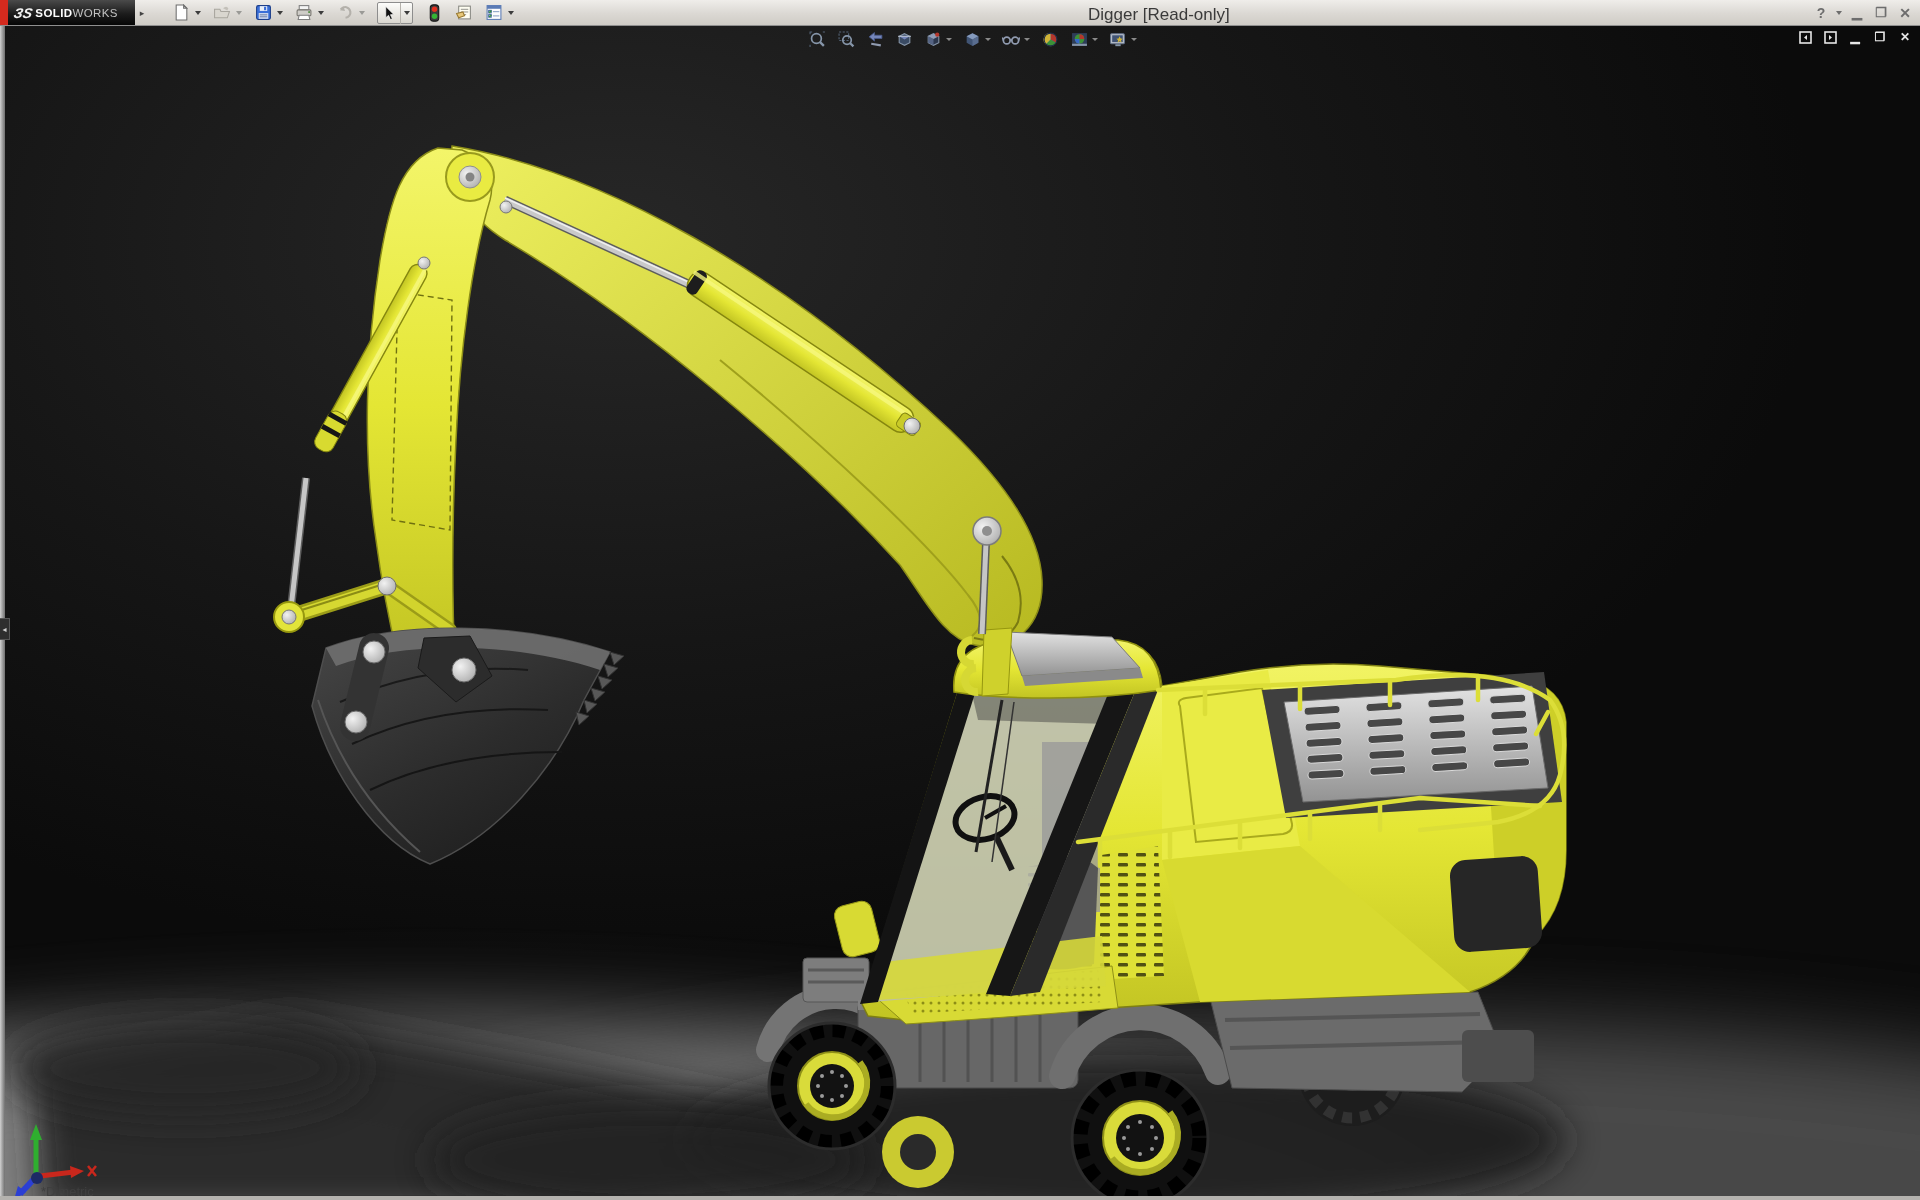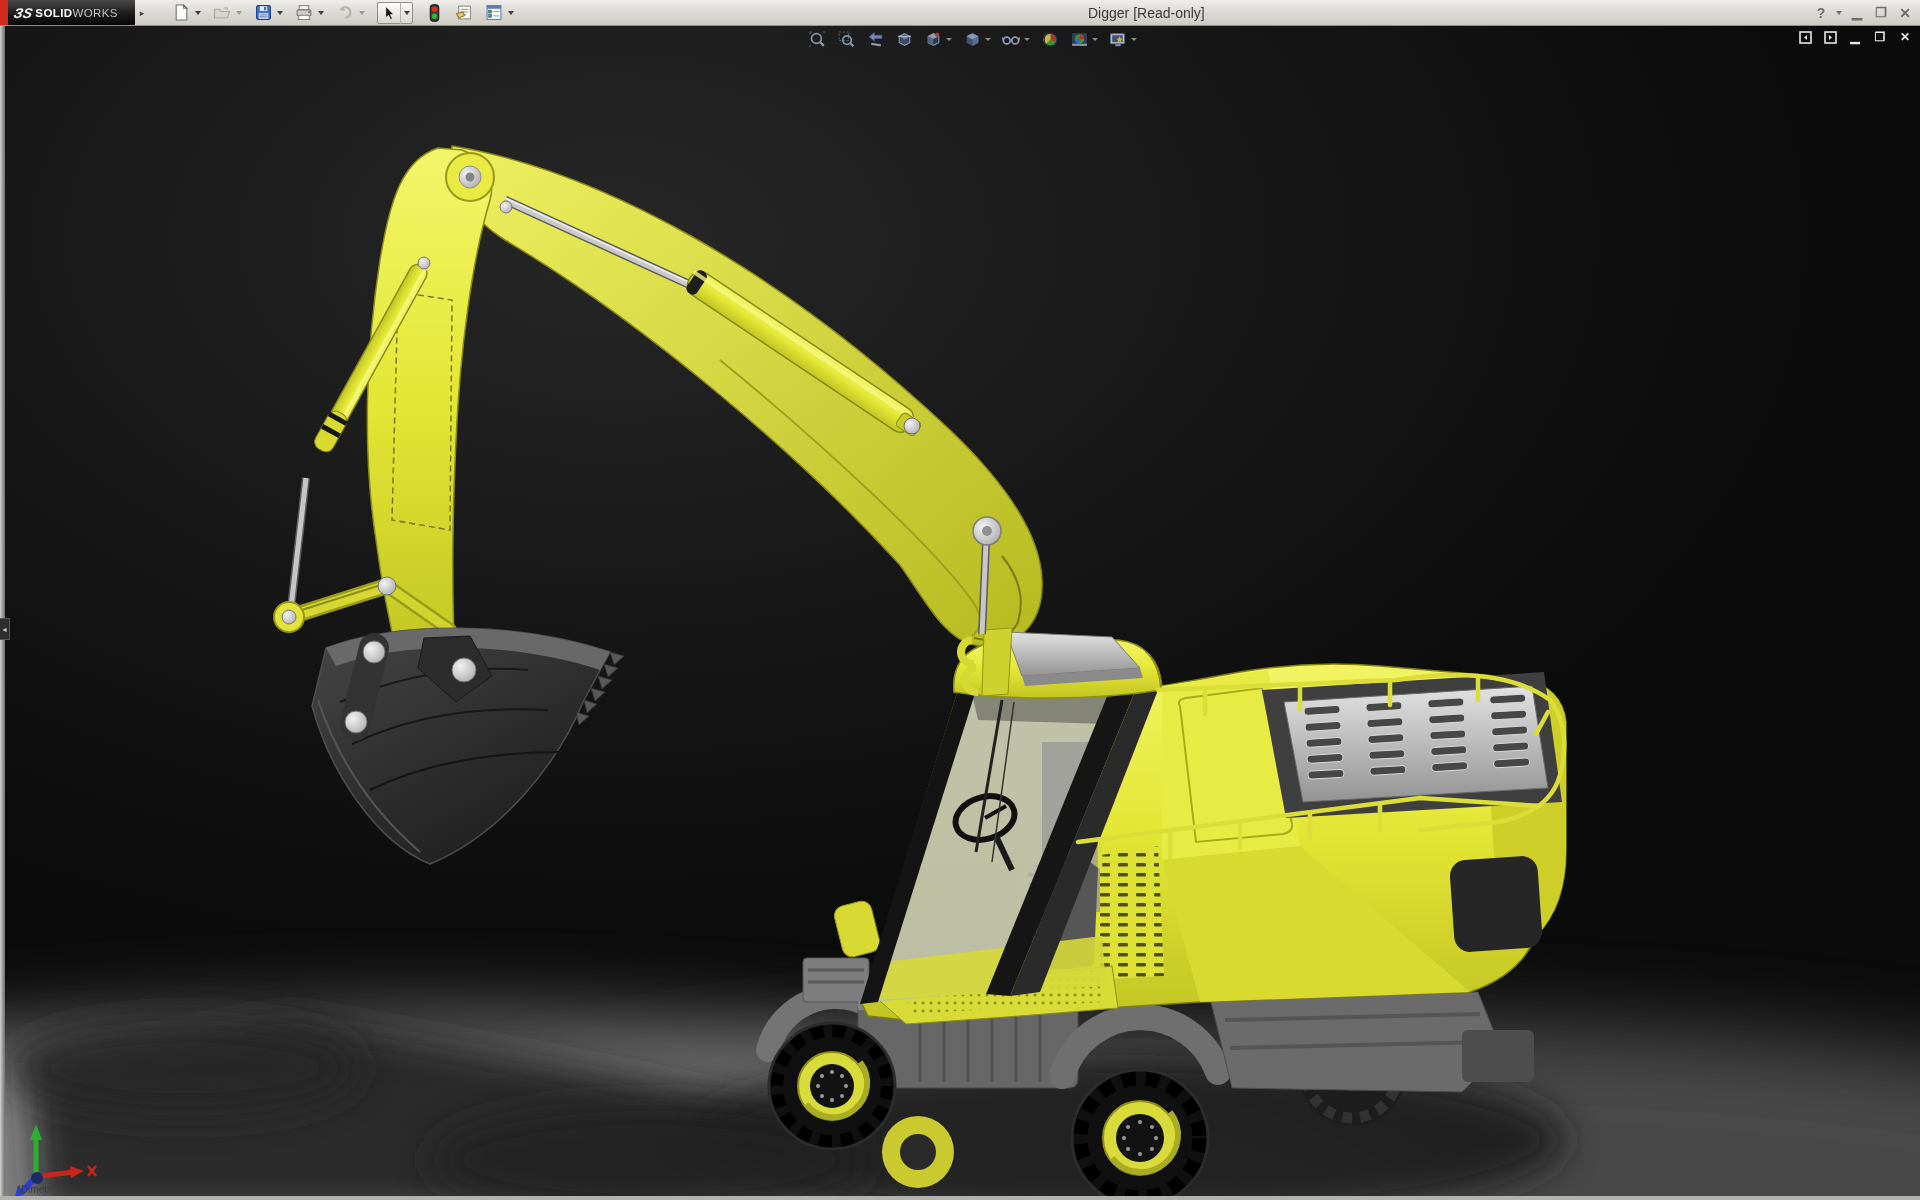--- a/index.html
+++ b/index.html
@@ -22,21 +22,21 @@
   .tbrow{position:absolute;left:170px;top:2px;height:21px;display:flex;align-items:center;}
   .tbbtn{width:22px;height:21px;display:flex;align-items:center;justify-content:center;cursor:pointer;}
   .tbdd{width:11px;height:21px;display:flex;align-items:center;justify-content:center;cursor:pointer;}
   .tbdd i{width:0;height:0;border-left:3.5px solid transparent;border-right:3.5px solid transparent;
     border-top:4px solid #3c3c3c;}
   .tbdd.dis i{border-top-color:#9a9a96;}
   .tbgap{width:8px;}
   .selwrap{display:flex;border:1px solid #8d8d8d;background:linear-gradient(#fdfdfb,#dad7d0);
     border-radius:2px;height:20px;margin:0 2px;}
   .selwrap .tbbtn{border-right:1px solid #b5b2ac;}
-  .wintitle{position:absolute;left:1088px;top:5px;font-size:14px;color:#3a3a3a;}
+  .wintitle{position:absolute;left:1088px;top:5px;font-size:17px;color:#3a3a3a;}
   .tbright{position:absolute;right:6px;top:0;height:25px;display:flex;align-items:center;gap:6px;color:#6d6d6d;}
   .wc{font-size:13px;color:#6d6d6d;cursor:pointer;display:flex;align-items:center;justify-content:center;
       width:18px;height:18px;font-weight:bold;}
   .helpdd{width:0;height:0;border-left:3px solid transparent;border-right:3px solid transparent;
     border-top:4px solid #6d6d6d;cursor:pointer;}
 
   
   .viewport{position:absolute;left:0;top:26px;width:1920px;height:1174px;
     background:radial-gradient(ellipse 1500px 900px at 32% 18%, #272727 0%, #161616 45%, #0b0b0b 80%),#0b0b0b;}
   .vpsvg{position:absolute;left:0;top:0;}
@@ -54,21 +54,21 @@
   .dc{color:#e6e6e6;font-size:12px;cursor:pointer;display:flex;align-items:center;justify-content:center;
       width:16px;height:16px;font-weight:bold;}
 
   
   .splitter{position:absolute;left:0;top:0;width:5px;height:1174px;
     background:linear-gradient(90deg,#d2d2d2 0,#a8a8a8 40%,#6f6f6f 100%);cursor:col-resize;}
   .collapsearrow{position:absolute;left:0;top:592px;width:9px;height:20px;background:#2e2e2e;
     color:#cfcfcf;font-size:8px;display:flex;align-items:center;justify-content:center;cursor:pointer;
     border:1px solid #555;border-left:none;}
 
-  .viewlabel{position:absolute;left:17px;top:1158px;font-size:10px;color:#3f3f3f;}
+  .viewlabel{position:absolute;left:17px;top:1158px;font-size:13px;color:#3f3f3f;padding-left:24px;}
   .bottomedge{position:absolute;left:0;top:1170px;width:1920px;height:4px;background:#b4b2ae;}
 </style>
 </head>
 <body>
 
 <div class="titlebar">
   <div class="redstrip"></div>
   <div class="logoblock">
     <span class="logoglyph">ЗS</span>
     <span class="logotext"><b>SOLID</b><span class="lt2">WORKS</span></span>

